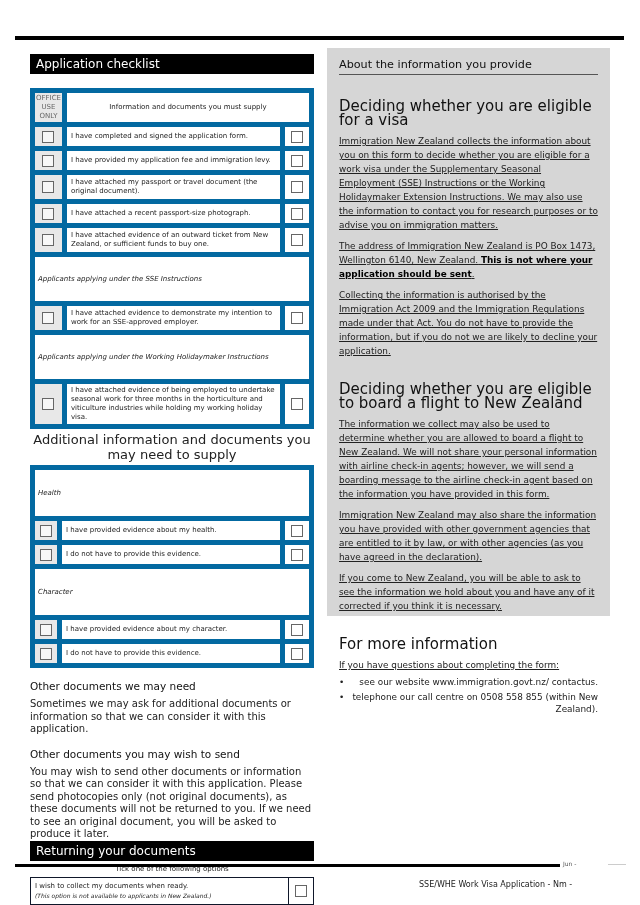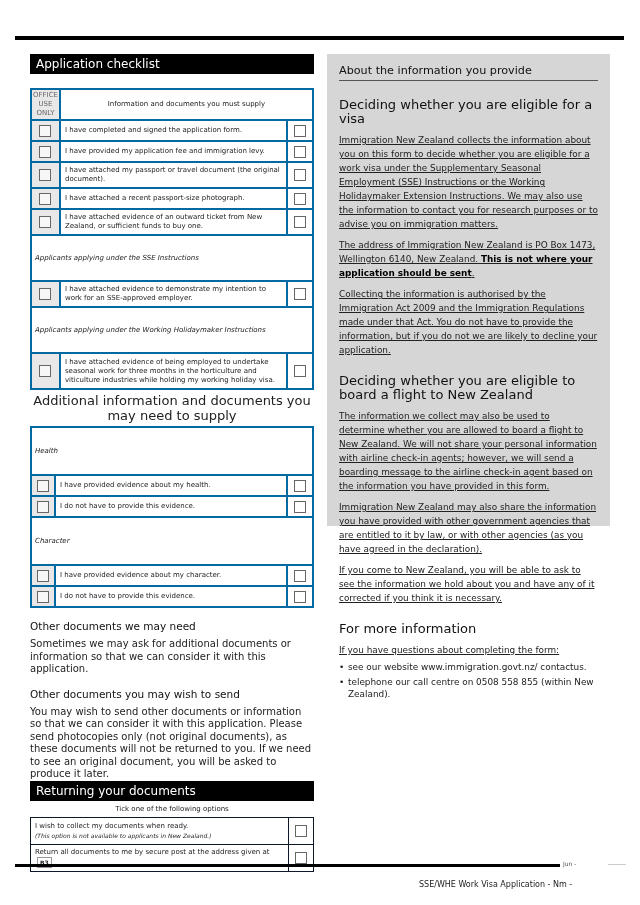--- a/index.html
+++ b/index.html
@@ -5,44 +5,44 @@
   html,body{margin:0;padding:0;background:#fff;}
   body{width:640px;height:905px;position:relative;font-family:"DejaVu Sans","Liberation Sans",sans-serif;color:#222;overflow:hidden;}
   .topbar{position:absolute;left:15px;top:36px;width:609px;height:4px;background:#000;}
   .botbar{position:absolute;left:15px;top:864px;width:545px;height:3px;background:#000;}
   .botmark{position:absolute;left:563px;top:860px;font-size:6px;color:#555;}
   .botmark2{position:absolute;left:608px;top:864px;width:18px;height:1px;background:#ccc;}
   .footer{position:absolute;left:419px;top:880px;font-size:8px;color:#222;}
   .left{position:absolute;left:30px;top:54px;width:284px;}
   .section-title{background:#000;color:#fff;font-size:12px;padding:2px 6px;height:16px;line-height:16px;}
   table.chk{border-collapse:collapse;width:284px;margin-top:14px;}
-  table.chk td{border:2px solid #0369a1;font-size:7px;line-height:9px;vertical-align:middle;}
+  table.chk td{border:5px solid #0369a1;font-size:7px;line-height:9px;vertical-align:middle;}
   td.office{width:20px;background:#e8e8e8;text-align:center;}
   td.office-h{width:20px;background:#e8e8e8;font-size:4px;line-height:5px;text-align:center;color:#666;}
   td.text{padding:2px 4px;}
   td.cb{width:22px;text-align:center;}
   .box{display:inline-block;width:10px;height:10px;border:1px solid #666;background:#fff;vertical-align:middle;}
   .office .box{background:#f7f7f7;}
   td.hdr{font-size:7.5px;text-align:center;height:20px;}
   td.sub{font-style:italic;padding:16px 3px;height:12px;}
   .midhead{font-size:13px;text-align:center;padding:3px 0 3px 0;}
   .h2{font-size:10.5px;margin:12px 0 0 0;color:#111;}
   .p{font-size:10px;line-height:12.5px;margin-top:6px;}
   .tick-title{font-size:7px;text-align:center;margin:4px 0 4px 0;}
   table.ret{border-collapse:collapse;width:284px;}
   table.ret td{border:1px solid #0f172a;font-size:7px;line-height:9px;vertical-align:middle;}
   .ital{font-style:italic;font-size:6px;}
   .b3{display:inline-block;border:1px solid #999;padding:0 2px;font-size:6px;font-weight:bold;background:#fff;margin-left:2px;}
-  .right{position:absolute;left:327px;top:54px;width:283px;height:472px;background:#d6d6d6;}
+  .right{position:absolute;left:327px;top:48px;width:283px;height:568px;background:#d6d6d6;}
   .rin{padding:10px 12px 0 12px;}
   .rtitle{font-size:11.2px;color:#111;padding-bottom:3px;border-bottom:1px solid #555;}
-  .rh{font-size:13px;color:#111;margin-top:17px;line-height:14px;}
+  .rh{font-size:15px;color:#111;margin-top:24px;line-height:14px;}
   .rp{font-size:8.9px;line-height:14px;margin-top:7px;color:#222;text-decoration:underline;}
   .rp b{color:#000;}
-  ul.rl{margin:4px 0 16px 0;padding:0;list-style:none;}
+  ul.rl{margin:4px 0 16px 0;padding:0;list-style:none;text-align:right;}
   ul.rl li{font-size:8.9px;line-height:12.6px;padding-left:9px;position:relative;margin-bottom:2px;}
   ul.rl li:before{content:"\2022";position:absolute;left:0;top:0;}
 </style>
 </head>
 <body>
 
 <div class="topbar"></div>
 
 <div class="left">
   <div class="section-title">Application checklist</div>

